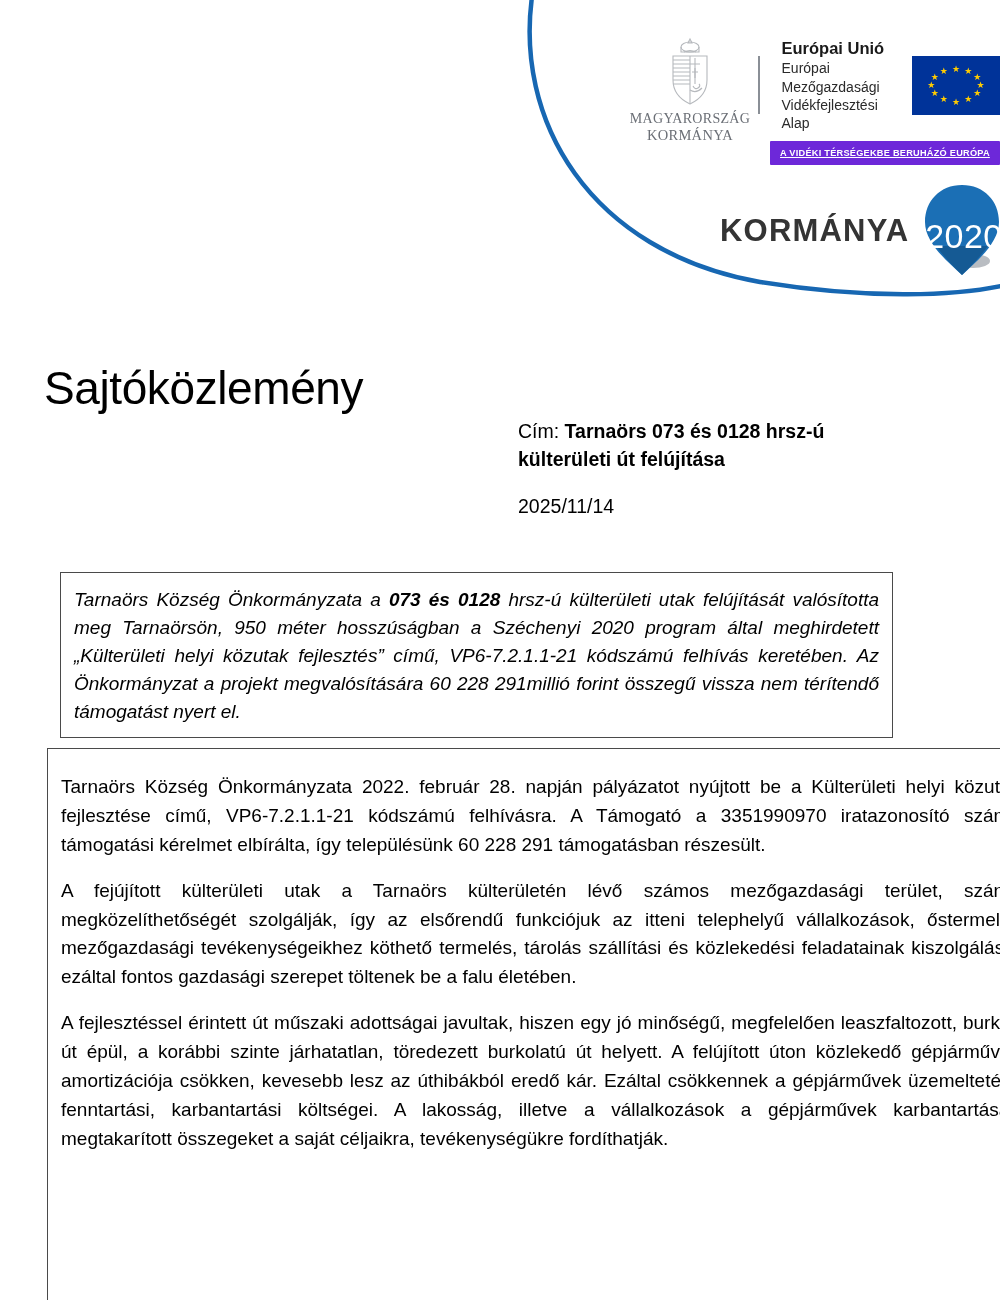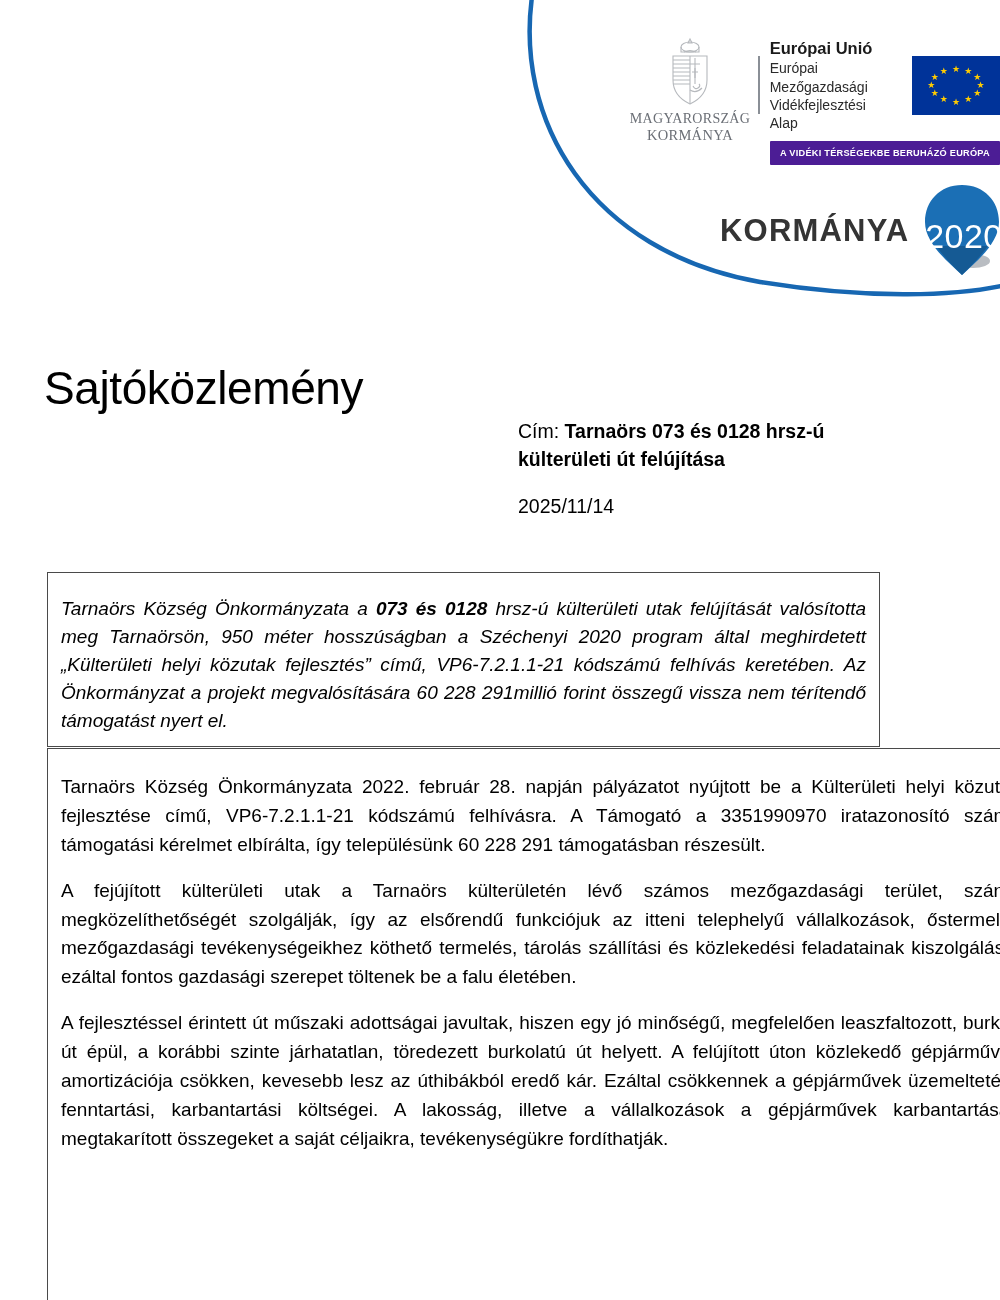--- a/index.html
+++ b/index.html
@@ -74,20 +74,21 @@
   }
   .eu-rule {
     width: 2px;
     height: 58px;
     background: #8a8f96;
     margin-right: 10px;
   }
   .eu-words {
     line-height: 1.3;
     padding-right: 16px;
+    margin-left: 12px;
   }
   .eu-words .eu-t1 {
     font-size: 16.5px;
     font-weight: bold;
     color: #1a1a1a;
     display: block;
   }
   .eu-words .eu-t2,
   .eu-words .eu-t3 {
     font-size: 14px;
@@ -104,29 +105,30 @@
   .eu-flag .star {
     position: absolute;
     color: #ffcc00;
     font-size: 9px;
     line-height: 9px;
     transform: translate(-50%, -50%);
   }
   .eu-banner {
     margin-top: 9px;
     margin-left: 12px;
-    background: #4c1d95;
+    background: #6d28d9;
     color: #ffffff;
     font-size: 9.2px;
     font-weight: bold;
     letter-spacing: 0.25px;
     padding: 7px 10px;
     display: inline-block;
     border-radius: 1px;
     white-space: nowrap;
+    text-decoration: underline;
   }
 
   
   .szechenyi {
     position: absolute;
     top: 183px;
     left: 720px;
     display: flex;
     align-items: center;
   }
@@ -178,25 +180,25 @@
   .subtitle-line .cim-value { font-weight: bold; }
   .subtitle-date {
     margin-top: 20px;
     font-size: 19.5px;
   }
 
   
   .lead-box {
     position: absolute;
     top: 572px;
-    left: 47px;
+    left: 60px;
     width: 833px;
     box-sizing: border-box;
     border: 1.2px solid #4a4a4a;
-    padding: 22px 13px 10px 13px;
+    padding: 13px 13px 10px 13px;
   }
   .lead-box p {
     margin: 0;
     font-style: italic;
     font-size: 19px;
     line-height: 1.48;
     text-align: justify;
   }
   .lead-box p b { font-style: italic; font-weight: bold; }
 

